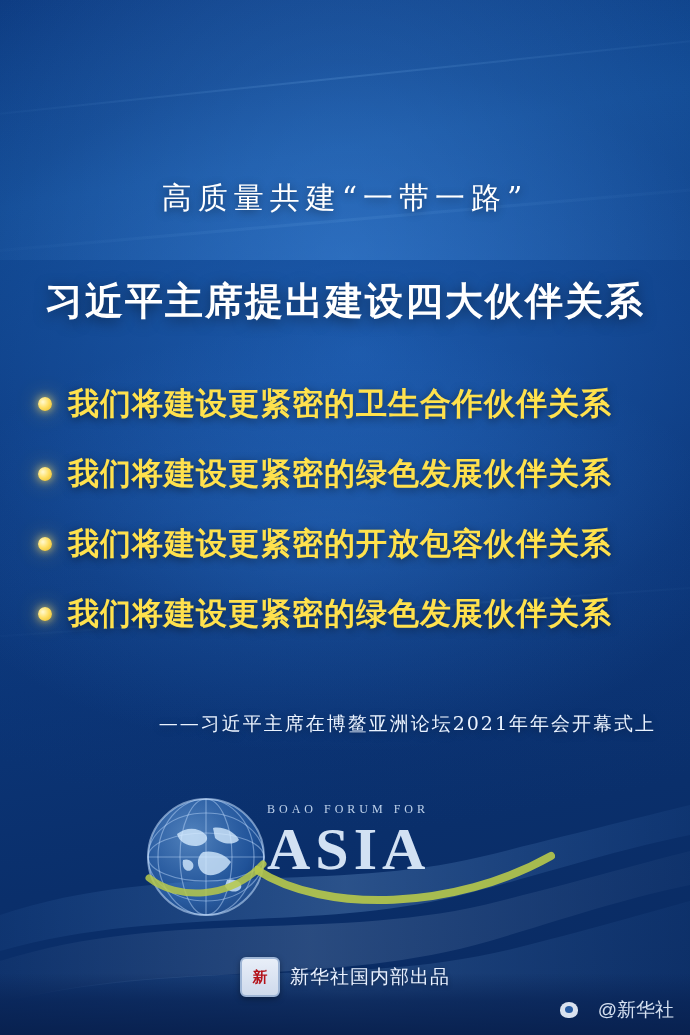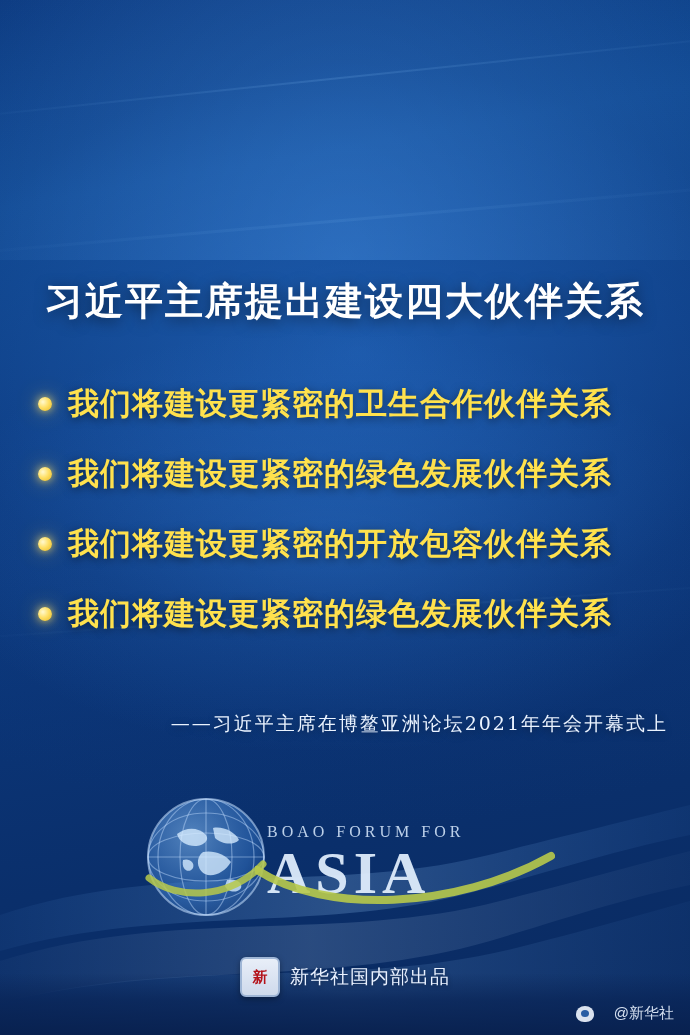--- a/index.html
+++ b/index.html
@@ -97,21 +97,21 @@
     font-family: "DejaVu Serif", "Liberation Serif", serif;
     font-weight: 700;
     font-size: 31px;
     letter-spacing: 1px;
     white-space: nowrap;
     text-shadow: 0 2px 8px rgba(0,0,0,.5);
   }
 
   .source {
     position:absolute;
-    left: 68px; top: 706px; width: 600px;
+    left: 56px; top: 706px; width: 600px;
     color: #eaf3ff;
     font-family: "DejaVu Serif", "Liberation Serif", serif;
     font-size: 19px;
     line-height: 34px;
     letter-spacing: 2px;
     text-align: right;
     text-shadow: 0 2px 8px rgba(0,0,0,.4);
   }
 
   
@@ -132,24 +132,23 @@
     width: 126px; height: 126px;
   }
   .logo-text {
     position:absolute;
     left: 132px; top: 14px;
     width: 290px;
     color: rgba(215,232,255,0.88);
   }
   .logo-line1 {
     font-family: "Liberation Serif", serif;
-    font-size: 16px;
+    font-size: 12px;
     letter-spacing: 4px;
     color: rgba(220,236,255,0.85);
-    margin-top: 21px;
   }
   .logo-line2 {
     font-family: "Liberation Serif", serif;
     font-size: 60px;
     font-weight: 700;
     letter-spacing: 5px;
     line-height: 64px;
     color: rgba(228,241,255,0.92);
   }
 
@@ -178,21 +177,21 @@
     letter-spacing: 1px;
     text-shadow: 0 1px 5px rgba(0,0,0,.4);
     text-align: center;
   }
   .weibo {
     position:absolute;
     right: 16px; bottom: 12px;
     display:flex; align-items:center; gap:20px;
     color:#dfe9f8;
     font-family:"Liberation Sans", sans-serif;
-    font-size: 15px;
+    font-size: 19px;
     opacity:.95;
   }
   .weibo-eye {
     width:18px; height:16px; border-radius:50% 50% 45% 45%;
     background:#e6edf8;
     position:relative;
     display:inline-block;
   }
   .weibo-eye:after{
     content:"";
@@ -227,20 +226,21 @@
     </defs>
     <path d="M0,150 C160,96 330,128 480,92 C570,70 640,52 690,40 L690,70 C620,84 560,104 470,128 C320,168 160,140 0,186 Z" fill="url(#wg)"></path>
     <path d="M0,196 C170,142 340,178 500,136 C580,116 650,96 690,86 L690,120 C630,132 570,152 490,176 C330,222 170,196 0,238 Z" fill="url(#wg2)"></path>
     <path d="M0,238 C180,190 350,226 520,182 C600,162 660,144 690,136 L690,270 L0,270 Z" fill="url(#wg)" opacity="0.7"></path>
   </svg>
 
   <div class="bottom-bar"></div>
 
   <div class="content">
 
+    <div class="headline-sub">高质量共建“一带一路”</div>
     <div class="headline-main">习近平主席提出建设四大伙伴关系</div>
 
     <div class="bullets">
       <div class="bullet-row">
         <span class="bullet-dot"></span>
         <span class="bullet-text">我们将建设更紧密的卫生合作伙伴关系</span>
       </div>
       <div class="bullet-row">
         <span class="bullet-dot"></span>
         <span class="bullet-text">我们将建设更紧密的绿色发展伙伴关系</span>

